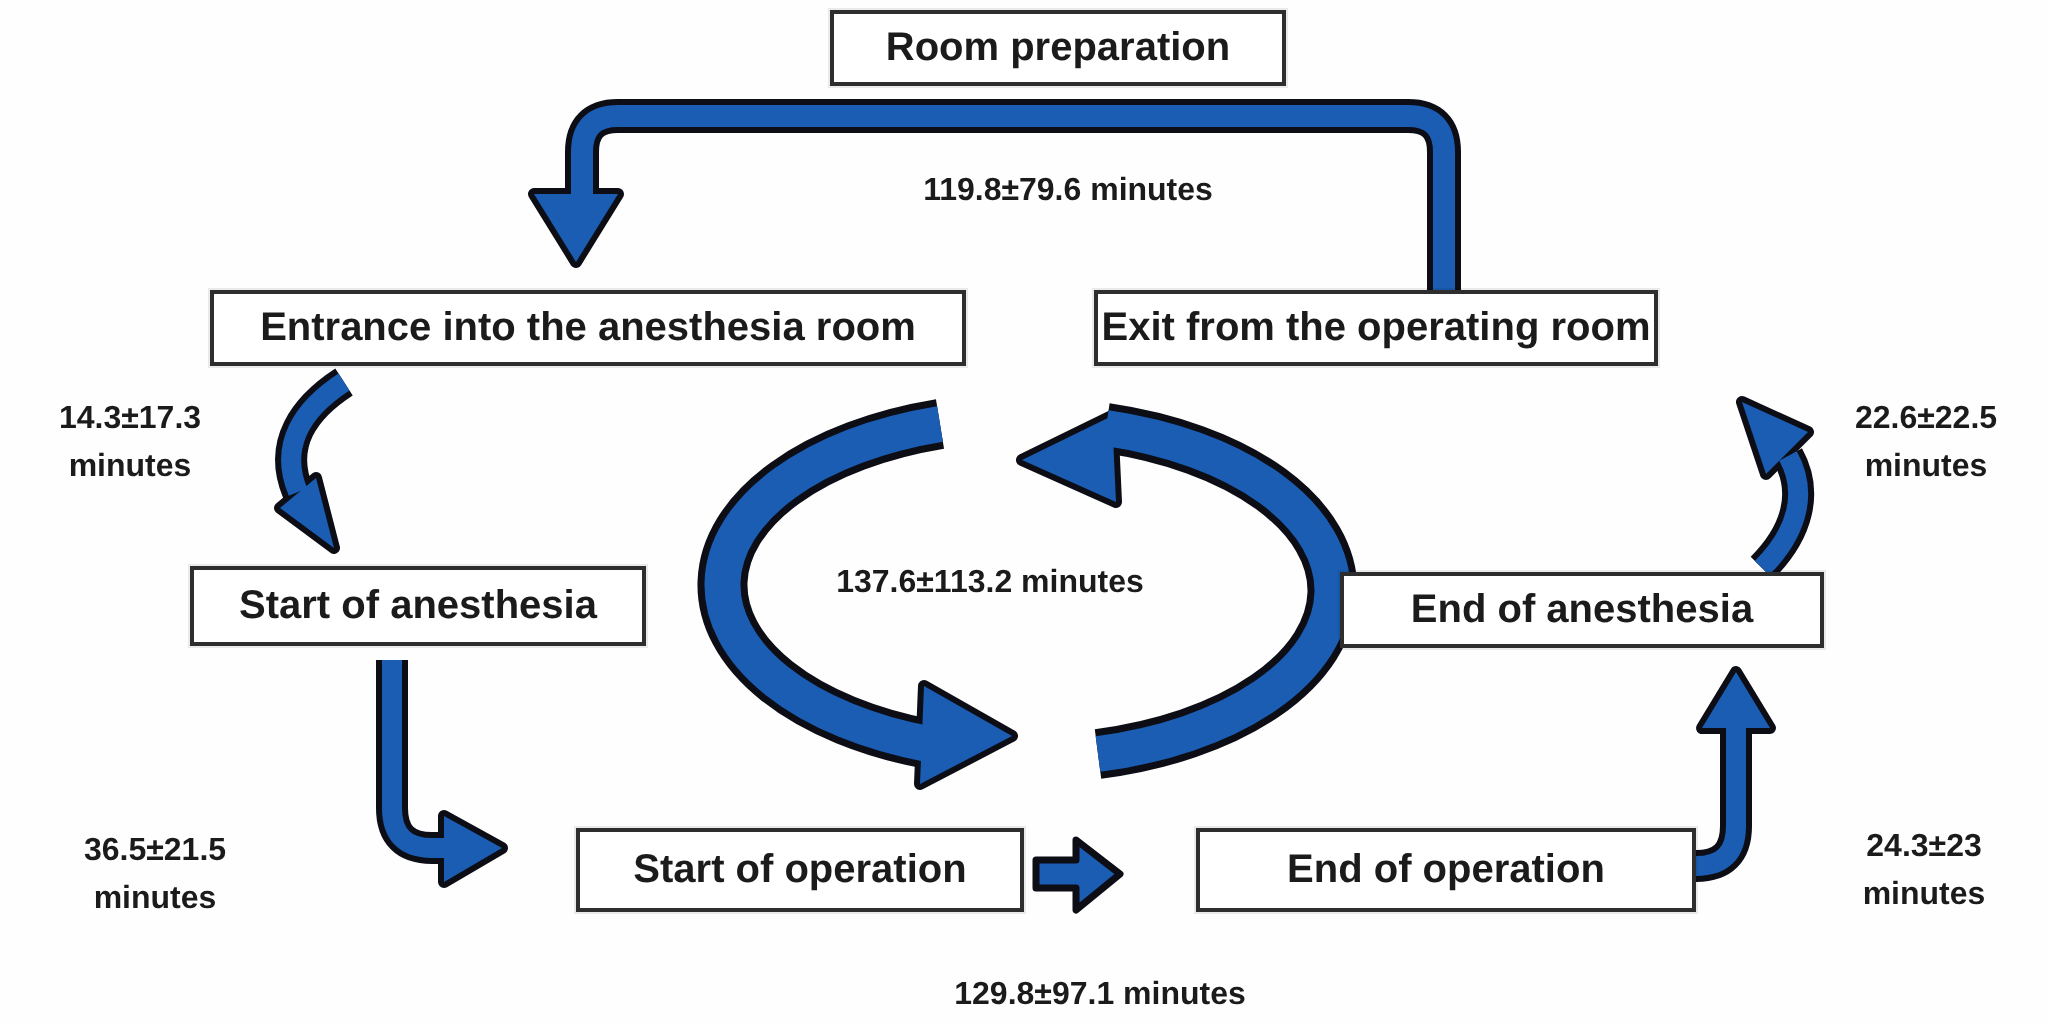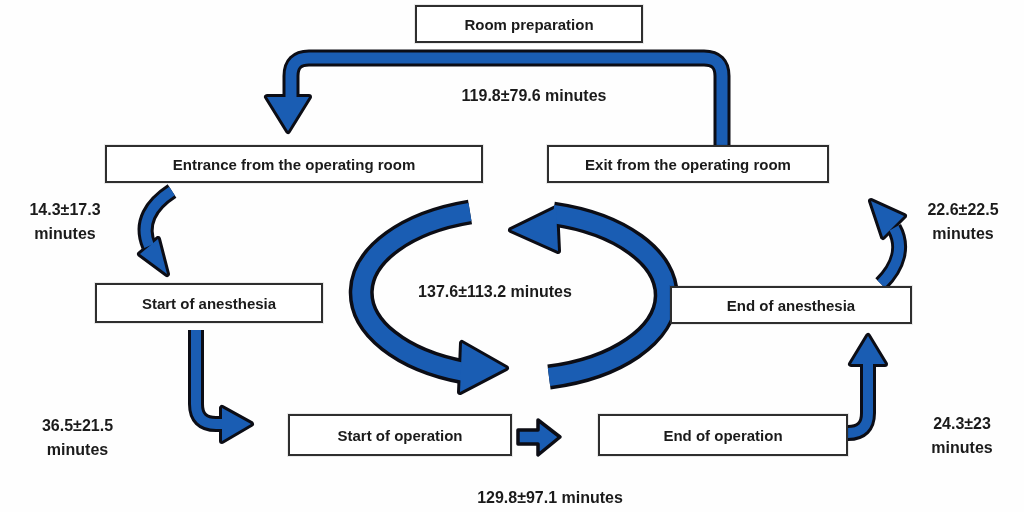--- a/index.html
+++ b/index.html
@@ -13,21 +13,21 @@
   *{margin:0;padding:0;box-sizing:border-box;}
   body{font-family:"Liberation Sans",sans-serif;background:#fff;}
   .stage{
     position:relative;width:1024px;height:512px;background:var(--bg);
     overflow:hidden;font-weight:bold;color:var(--text);
   }
   .layer{position:absolute;left:0;top:0;width:100%;height:100%;}
   .node{
     position:absolute;display:flex;align-items:center;justify-content:center;
     background:var(--box_fill);border:2px solid var(--box_border);
-    font-size:15px;font-weight:bold;white-space:nowrap;z-index:2;
+    font-size:20px;font-weight:bold;white-space:nowrap;z-index:2;
     box-shadow:0 0 0 1px rgba(0,0,0,0.08);
   }
   .duration{
     position:absolute;text-align:center;font-size:16px;font-weight:bold;
     line-height:24px;z-index:3;white-space:nowrap;
   }
   .duration .unit{display:block;}
   
   .ol{fill:none;stroke:var(--arrow_outline);stroke-width:16;}
   .il{fill:none;stroke:var(--arrow);stroke-width:10;}
@@ -95,21 +95,21 @@
     <g>
       <path class="ol band" d="M 549,377 A 152,84 0 0 0 553,214"></path>
       <polygon class="hd-o" points="556,208 558,251 511,230"></polygon>
       <path class="il band" d="M 549,377 A 152,84 0 0 0 553,214"></path>
       <polygon class="hd-i" points="556,208 558,251 511,230"></polygon>
     </g>
   </svg>
 
   <div class="node" style="left:415px;top:5px;width:228px;height:38px;">Room preparation</div>
 
-  <div class="node" style="left:105px;top:145px;width:378px;height:38px;">Entrance from the operating room</div>
+  <div class="node" style="left:105px;top:145px;width:378px;height:38px;">Entrance into the anesthesia room</div>
 
   <div class="node" style="left:547px;top:145px;width:282px;height:38px;">Exit from the operating room</div>
 
   <div class="node" style="left:95px;top:283px;width:228px;height:40px;">Start of anesthesia</div>
 
   <div class="node" style="left:670px;top:286px;width:242px;height:38px;">End of anesthesia</div>
 
   <div class="node" style="left:288px;top:414px;width:224px;height:42px;">Start of operation</div>
 
   <div class="node" style="left:573px;top:414px;width:250px;height:42px;margin-left:25px;">End of operation</div>

